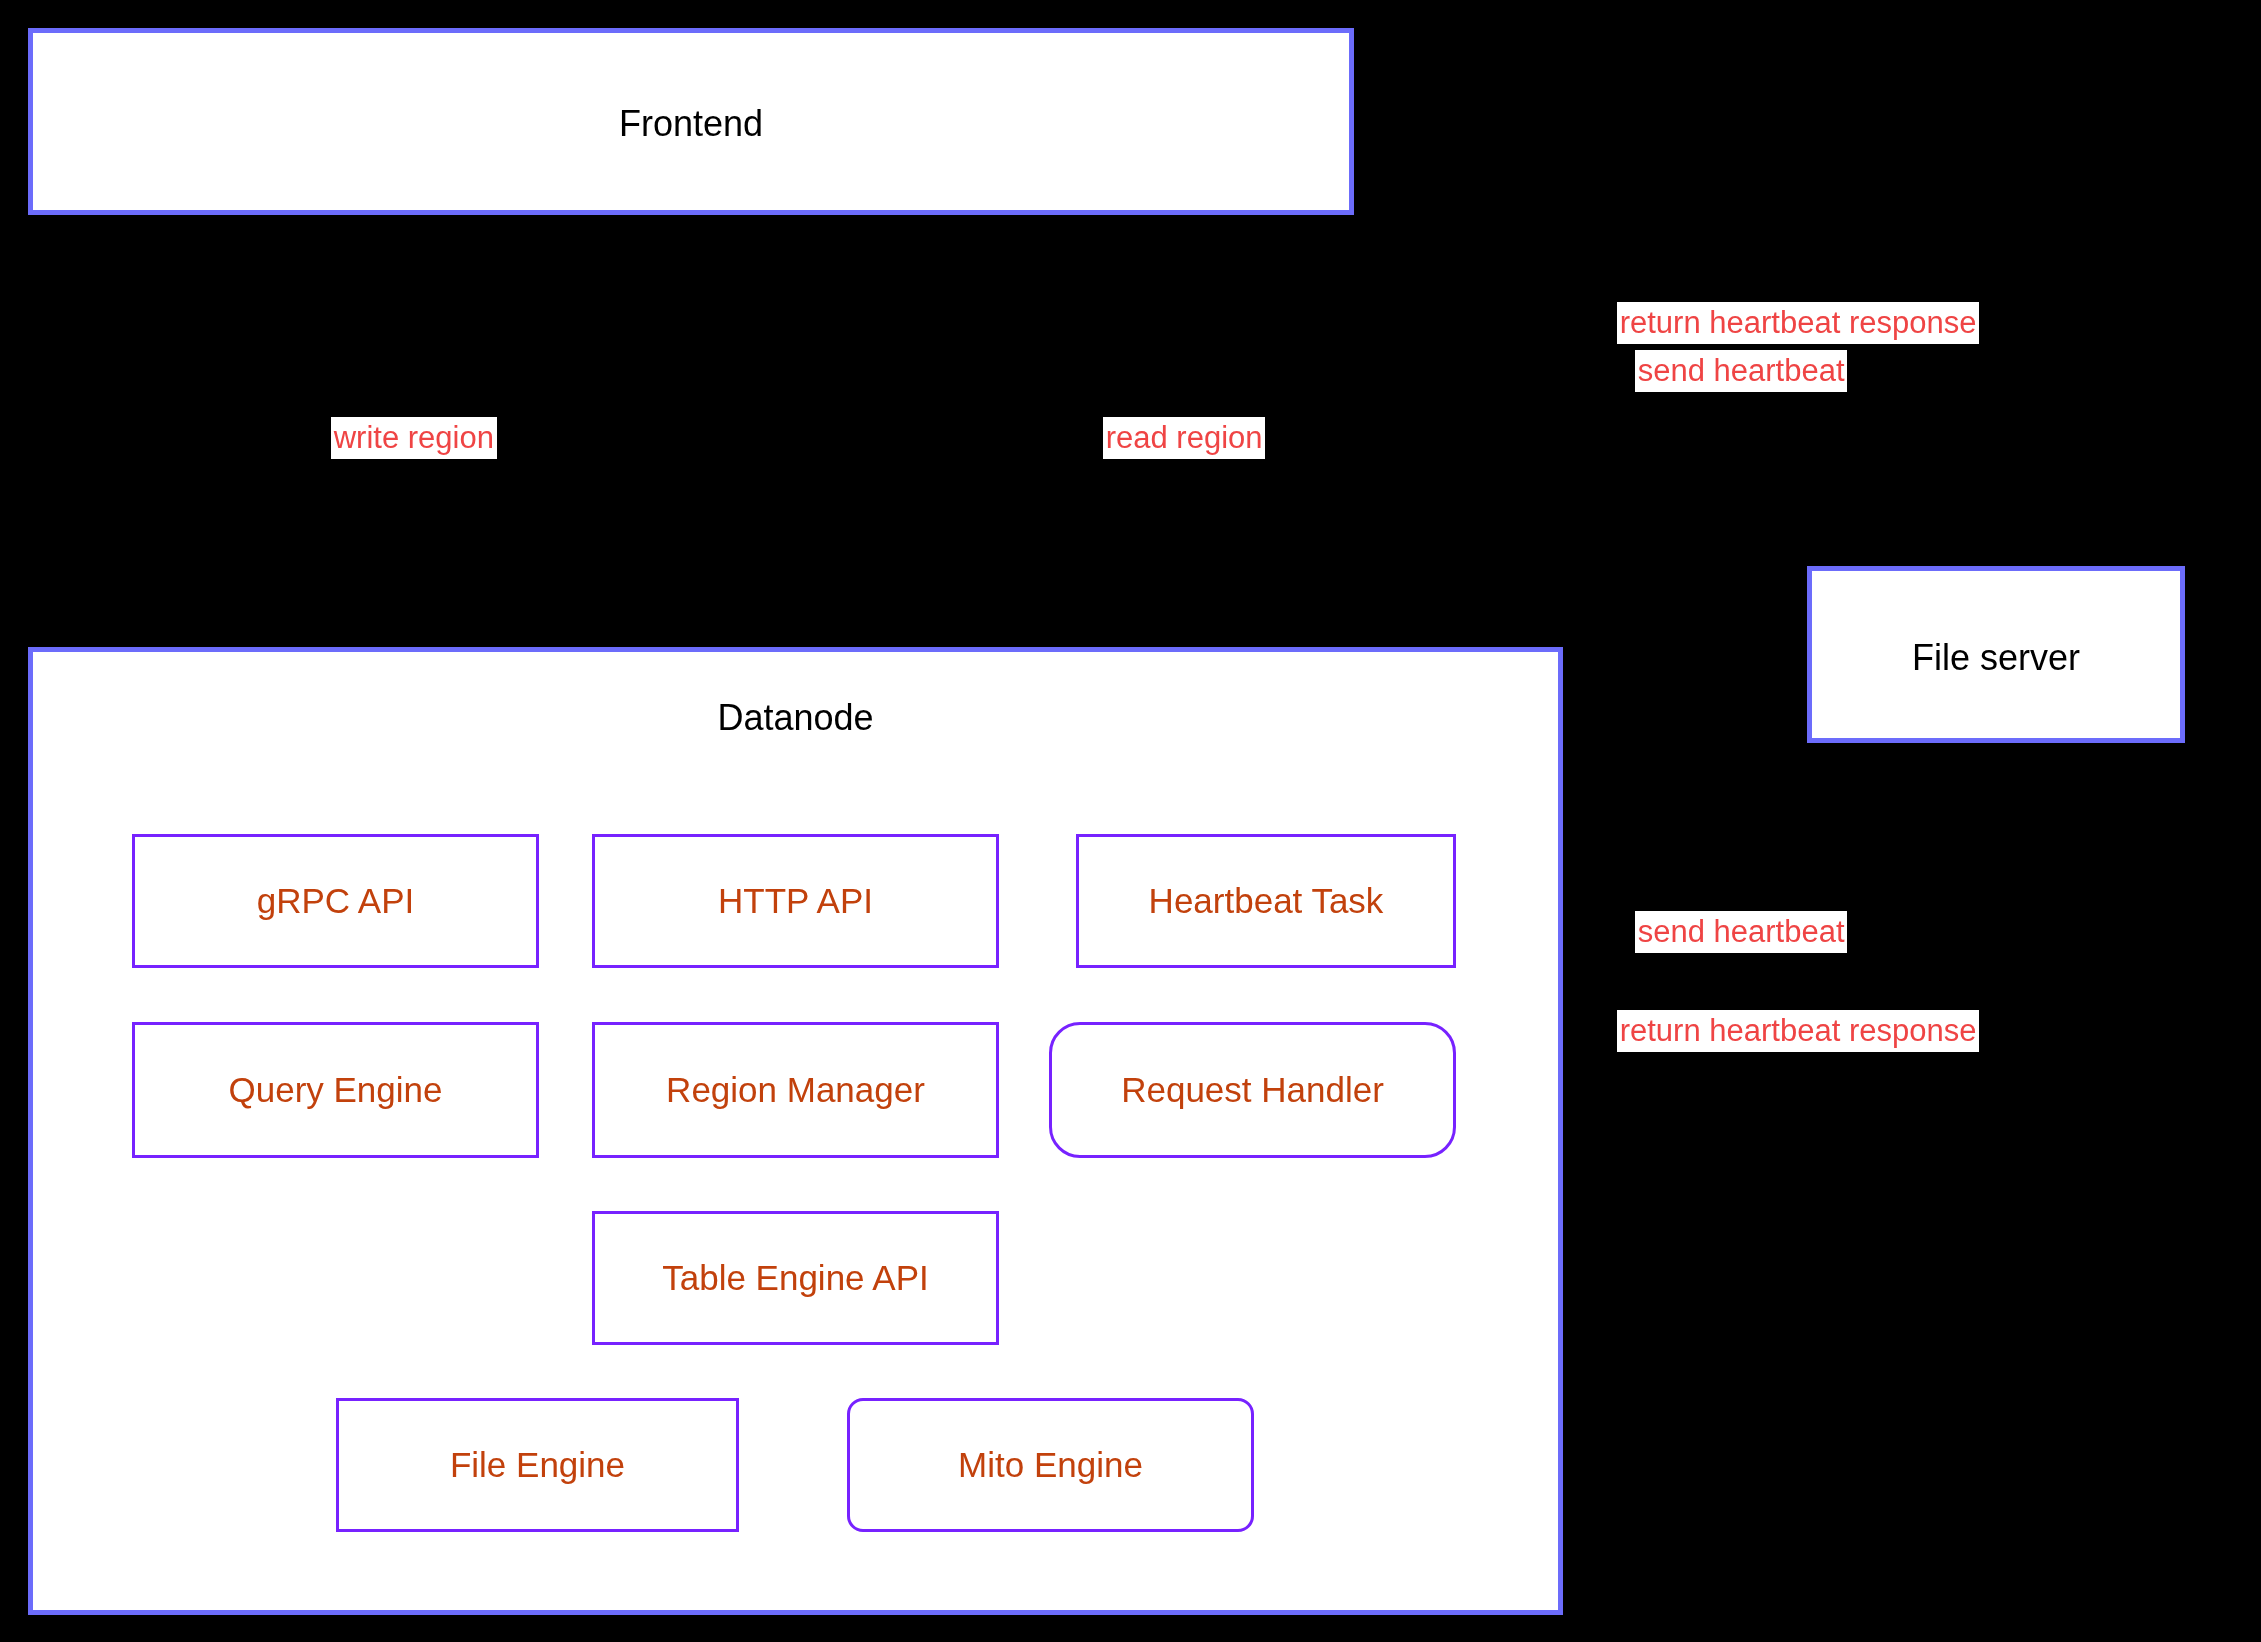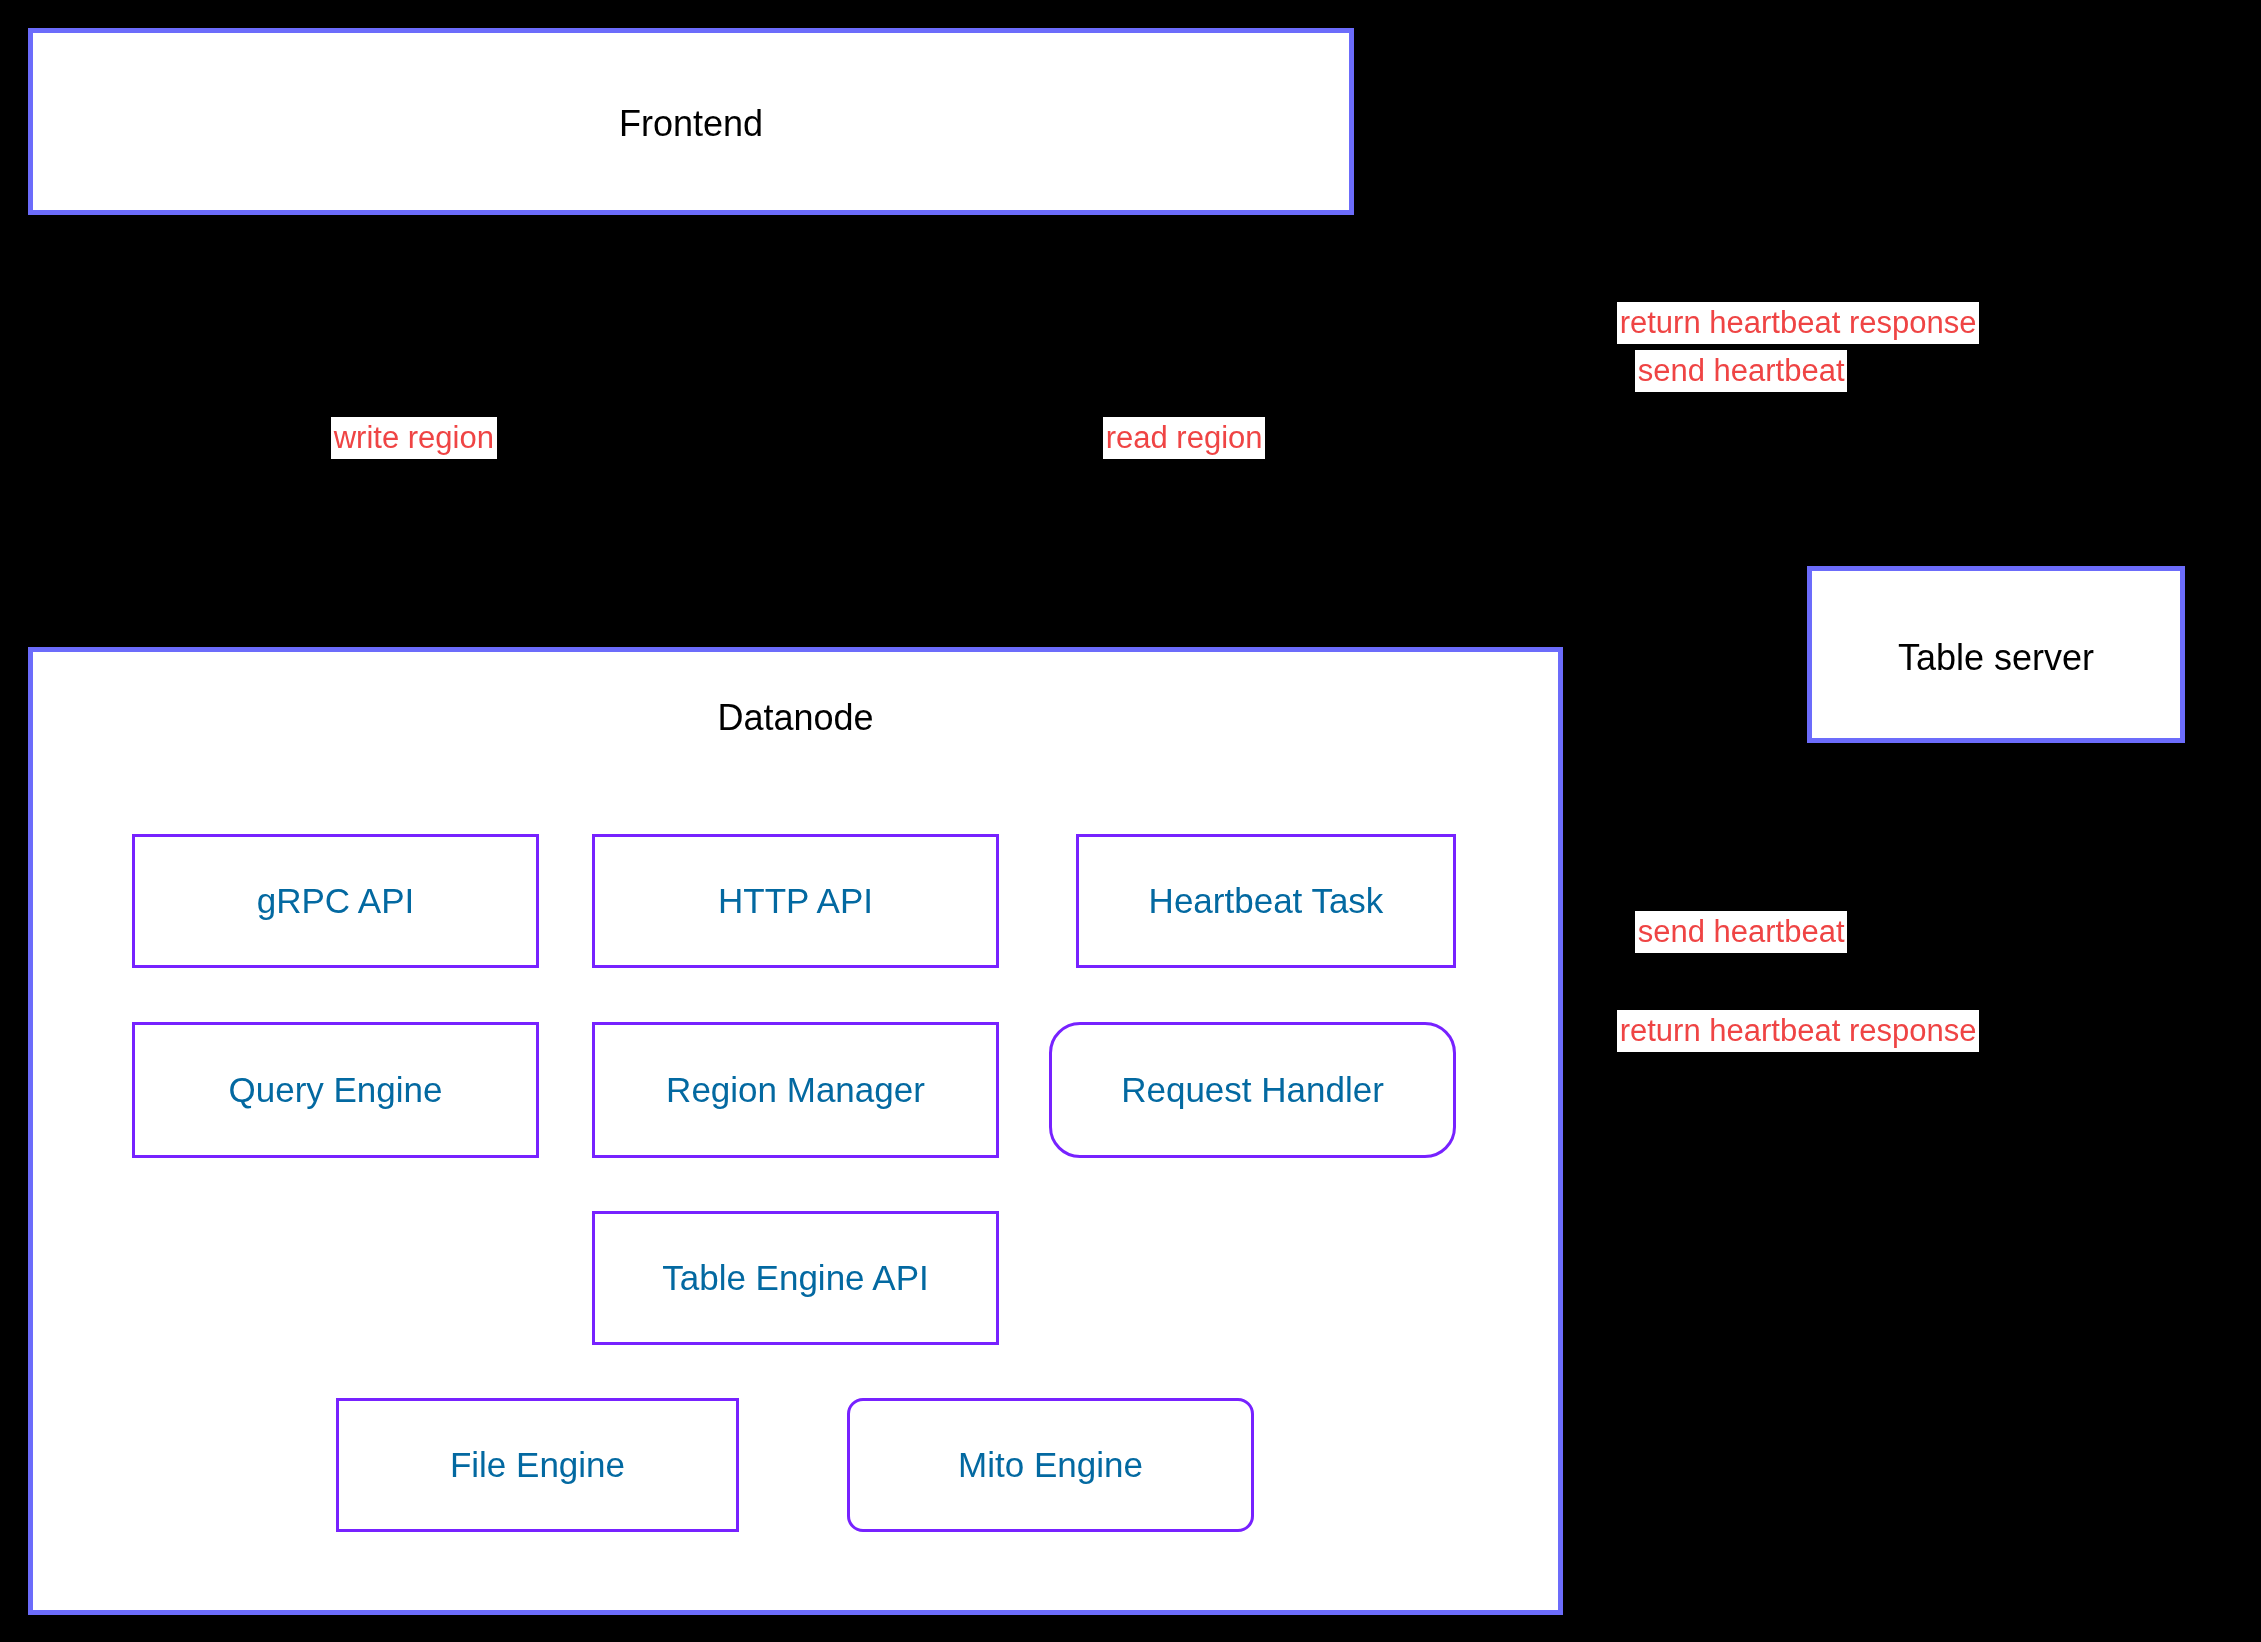--- a/index.html
+++ b/index.html
@@ -41,21 +41,21 @@
   .node-leaf {
     position: absolute;
     background: #ffffff;
     border: 3.4px solid #7722FF;
     box-sizing: border-box;
     display: flex;
     align-items: center;
     justify-content: center;
   }
   .node-leaf > .leaf-label {
-    color: #0369a1;
+    color: #c2410c;
     font-size: 35px;
     line-height: 1.1;
     white-space: nowrap;
     text-align: center;
   }
 
   
   .edge-label {
     position: absolute;
     background: #ffffff;
@@ -122,21 +122,21 @@
       <path class="edge-path" d="M 2990 1105 L 2700 1520 L 2340 1600"></path>
       <polygon class="edge-head" points="2327,1603 2356,1582 2360,1614"></polygon>
     </g>
   </svg>
 
   <div class="node-container" style="left:28px; top:28px; width:1326px; height:187px;">
     <div class="container-title" style="top:71px;">Frontend</div>
   </div>
 
   <div class="node-container" style="left:1807px; top:566px; width:378px; height:177px;">
-    <div class="container-title" style="top:67px;">Table server</div>
+    <div class="container-title" style="top:67px;">File server</div>
   </div>
 
   <div class="node-container" style="left:28px; top:647px; width:1535px; height:968px;">
     <div class="container-title" style="top:46px;">Datanode</div>
   </div>
 
   <div class="node-leaf" style="left:132px; top:834px; width:407px; height:134px;">
     <span class="leaf-label">gRPC API</span>
   </div>
 

